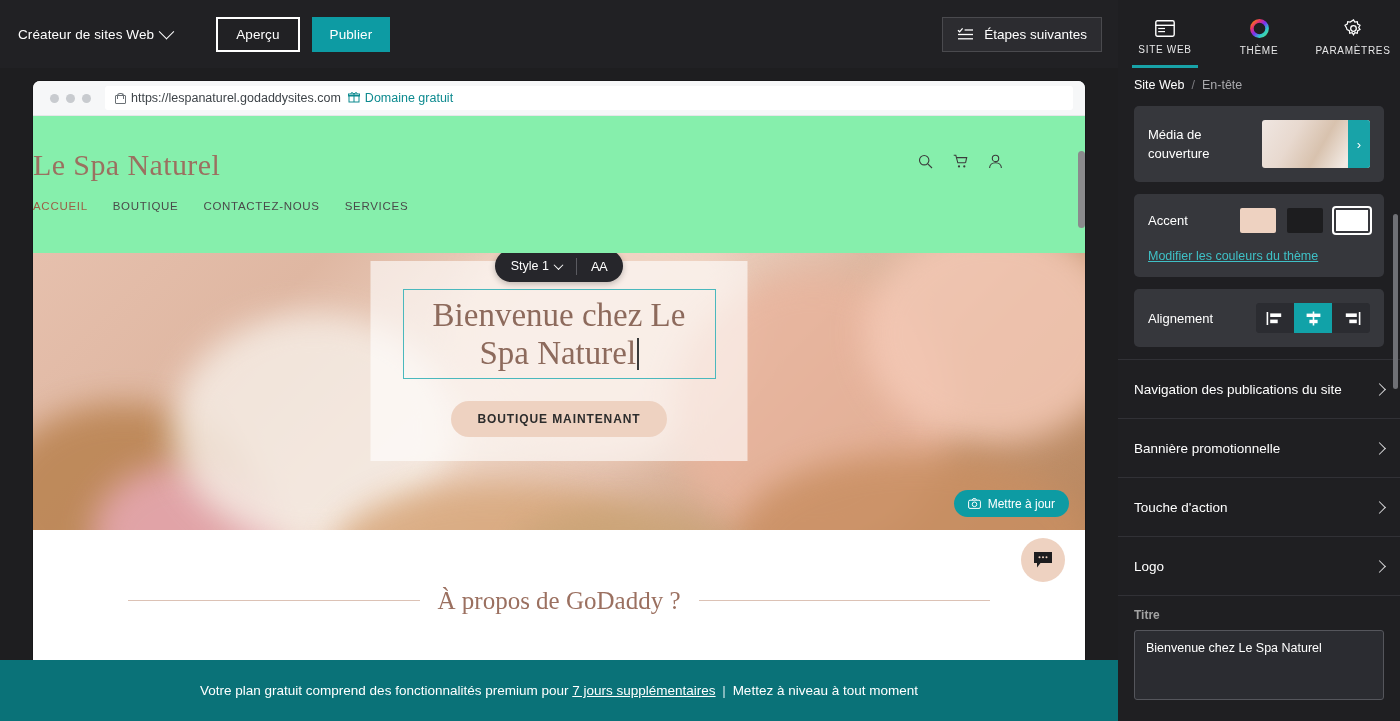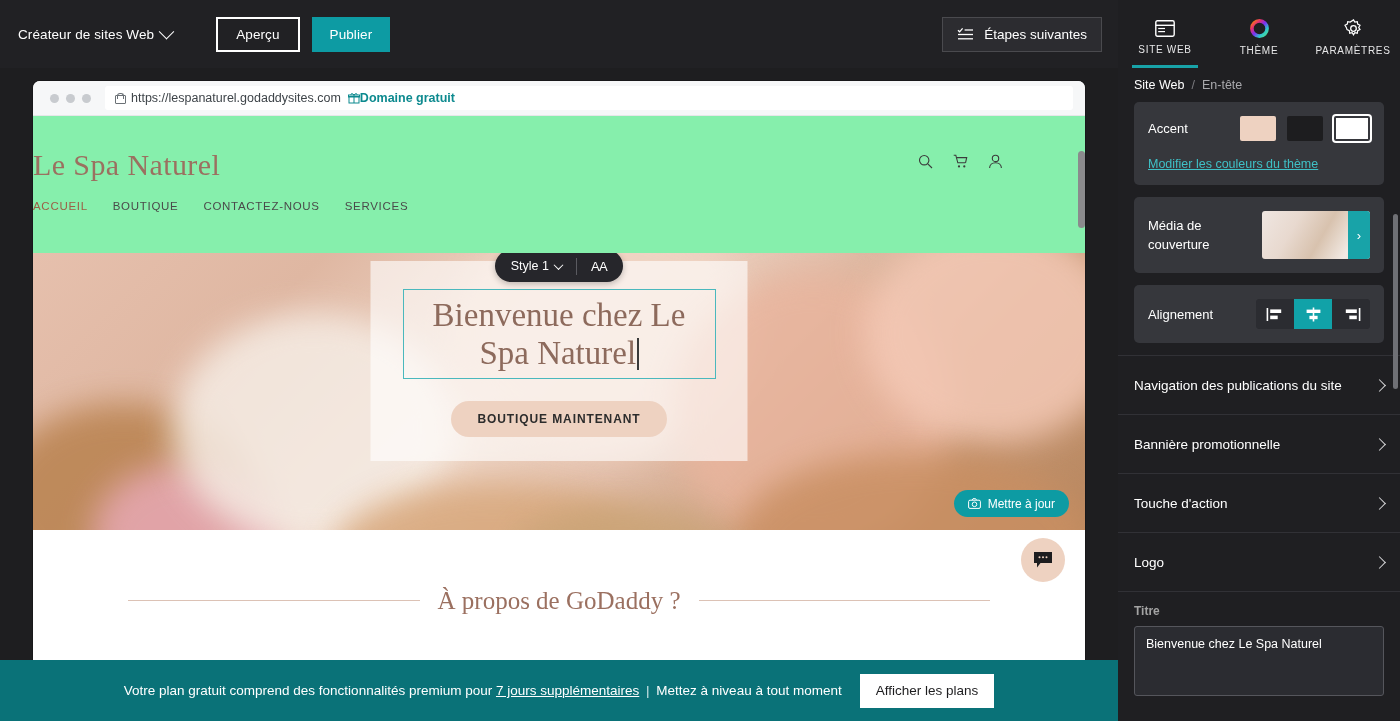--- a/index.html
+++ b/index.html
@@ -99,21 +99,21 @@
   .urlbar .lock { width: 9px; height: 11px; position: relative; display: inline-block; }
   .urlbar .lock:before {
     content: ""; position: absolute; left: 0; bottom: 0;
     width: 9px; height: 6.5px; border: 1.2px solid #6b7176; border-radius: 1px;
   }
   .urlbar .lock:after {
     content: ""; position: absolute; left: 2px; top: 0;
     width: 5px; height: 5px; border: 1.2px solid #6b7176;
     border-bottom: 0; border-radius: 3px 3px 0 0;
   }
-  .free-domain { color: #0d8a8f; display: flex; align-items: center; cursor: pointer; font-weight: bold; }
+  .free-domain { color: #0d8a8f; display: flex; align-items: flex-start; gap: 5px; cursor: pointer; }
 
   
   .site { position: relative; height: 605px; background: #fff; overflow: hidden; }
   .site-header {
     height: 137px; background: #86efac; position: relative;
     display: flex; flex-direction: column; align-items: flex-start;
     padding-top: 32px;
   }
   .site-logo {
     font-family: "Liberation Serif", serif;
@@ -502,21 +502,20 @@
       </div>
     </div>
 
     <div class="promo">
       <div class="promo-text">
         <span>Votre plan gratuit comprend des fonctionnalités premium pour</span>
         <a>7 jours supplémentaires</a>
         <span class="promo-sep">|</span>
         <span>Mettez à niveau à tout moment</span>
       </div>
-      <button class="promo-btn">Afficher les plans</button>
     </div>
   </div>
 
   <div class="sidebar">
 
     <div class="side-tabs">
       <div class="stab active">
         <span>
           <svg width="20" height="17" viewBox="0 0 20 17">
               <rect x="0.8" y="0.8" width="18.4" height="15.4" rx="1.6" stroke="#fff" stroke-width="1.4" fill="none"></rect>
@@ -556,39 +555,39 @@
     </div>
 
     <div class="breadcrumb">
       <span class="b1">Site Web</span>
       <span class="bsep">/</span>
       <span class="b2">En-tête</span>
     </div>
 
     <div class="side-scroll">
 
+      <div class="card first">
+        <div class="row">
+          <div class="row-label">Média de couverture</div>
+          <div class="media-thumb">
+            <div class="carousel-arrow">›</div>
+          </div>
+        </div>
+      </div>
+
       <div class="card">
         <div class="row">
           <div class="row-label">Accent</div>
           <div class="swatches">
             <span class="sw" style="background:#eed2c1"></span>
             <span class="sw" style="background:#1d1d1f"></span>
             <span class="sw sel" style="background:#ffffff"></span>
           </div>
         </div>
         <a class="link-theme">Modifier les couleurs du thème</a>
-      </div>
-
-      <div class="card first">
-        <div class="row">
-          <div class="row-label">Média de couverture</div>
-          <div class="media-thumb">
-            <div class="carousel-arrow">›</div>
-          </div>
-        </div>
       </div>
 
       <div class="card">
         <div class="row">
           <div class="row-label">Alignement</div>
           <div class="align-group">
             <div class="align-btn">
               <svg width="19" height="15" viewBox="0 0 19 15">
                   <line x1="1.4" y1="1" x2="1.4" y2="14" stroke="#fff" stroke-width="1.6"></line>
                   <rect x="4.2" y="2.4" width="11" height="3.6" fill="#fff"></rect>

